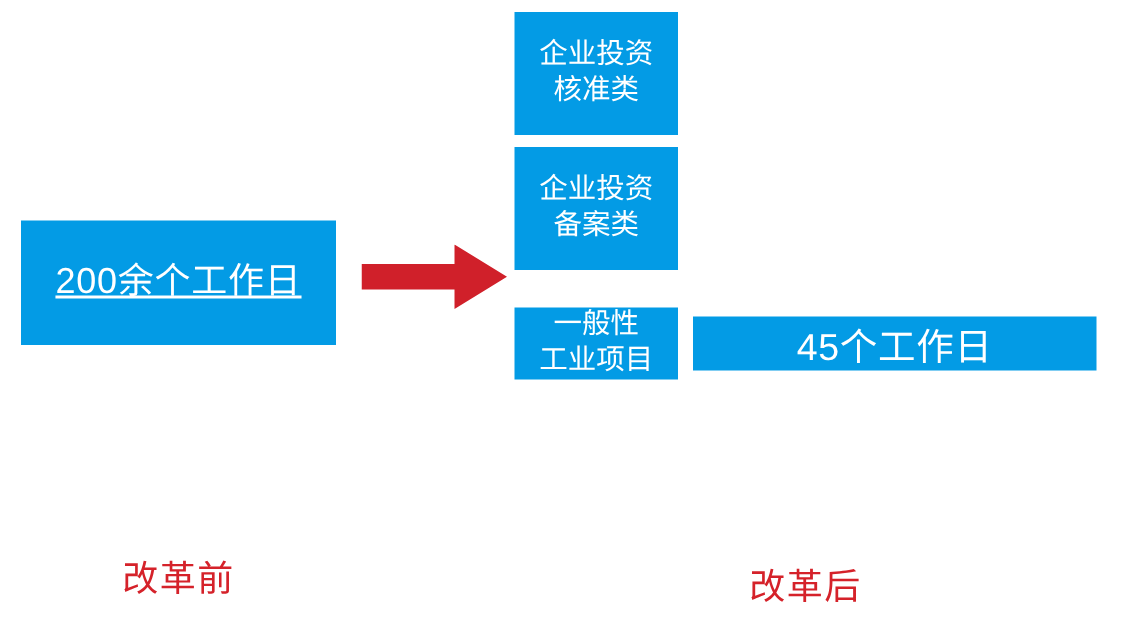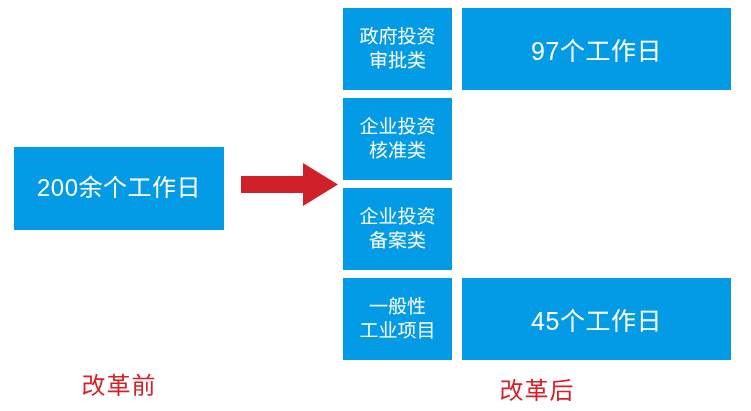--- a/index.html
+++ b/index.html
@@ -32,20 +32,21 @@
     align-items: center;
     justify-content: center;
     box-sizing: border-box;
   }
   .before-box .box-text {
     color: #ffffff;
     font-size: 24px;
     line-height: 1.1;
     letter-spacing: 0.5px;
     white-space: nowrap;
+    text-decoration: underline;
   }
 
   
   .arrow {
     position: absolute;
     left: 241px;
     top: 163px;
     width: 97px;
     height: 43px;
   }
@@ -58,20 +59,21 @@
     width: 388px;
   }
   .row {
     display: flex;
     align-items: stretch;
     height: 82px;
     margin-bottom: 8px;
   }
   .row:last-child {
     margin-bottom: 0;
+    align-items: center;
   }
   .row-label {
     width: 109px;
     background: #039BE5;
     color: #ffffff;
     display: flex;
     align-items: center;
     justify-content: center;
     text-align: center;
     font-size: 19px;
@@ -126,29 +128,20 @@
   </div>
 
   <div class="arrow">
     <svg width="97" height="43" viewBox="0 0 97 43" xmlns="http://www.w3.org/2000/svg">
       <polygon points="0,13 62,13 62,0 97,21.5 62,43 62,30 0,30" fill="#D0202A"></polygon>
     </svg>
   </div>
 
   <div class="rows">
 
-    <div class="row">
-      <div class="row-label">
-        <span class="lbl-inner">政府投资
-审批类</span>
-      </div>
-      <div class="row-value">
-        <span>97个工作日</span>
-      </div>
-    </div>
 
     <div class="row">
       <div class="row-label">
         <span class="lbl-inner">企业投资
 核准类</span>
       </div>
     </div>
 
     <div class="row">
       <div class="row-label">

